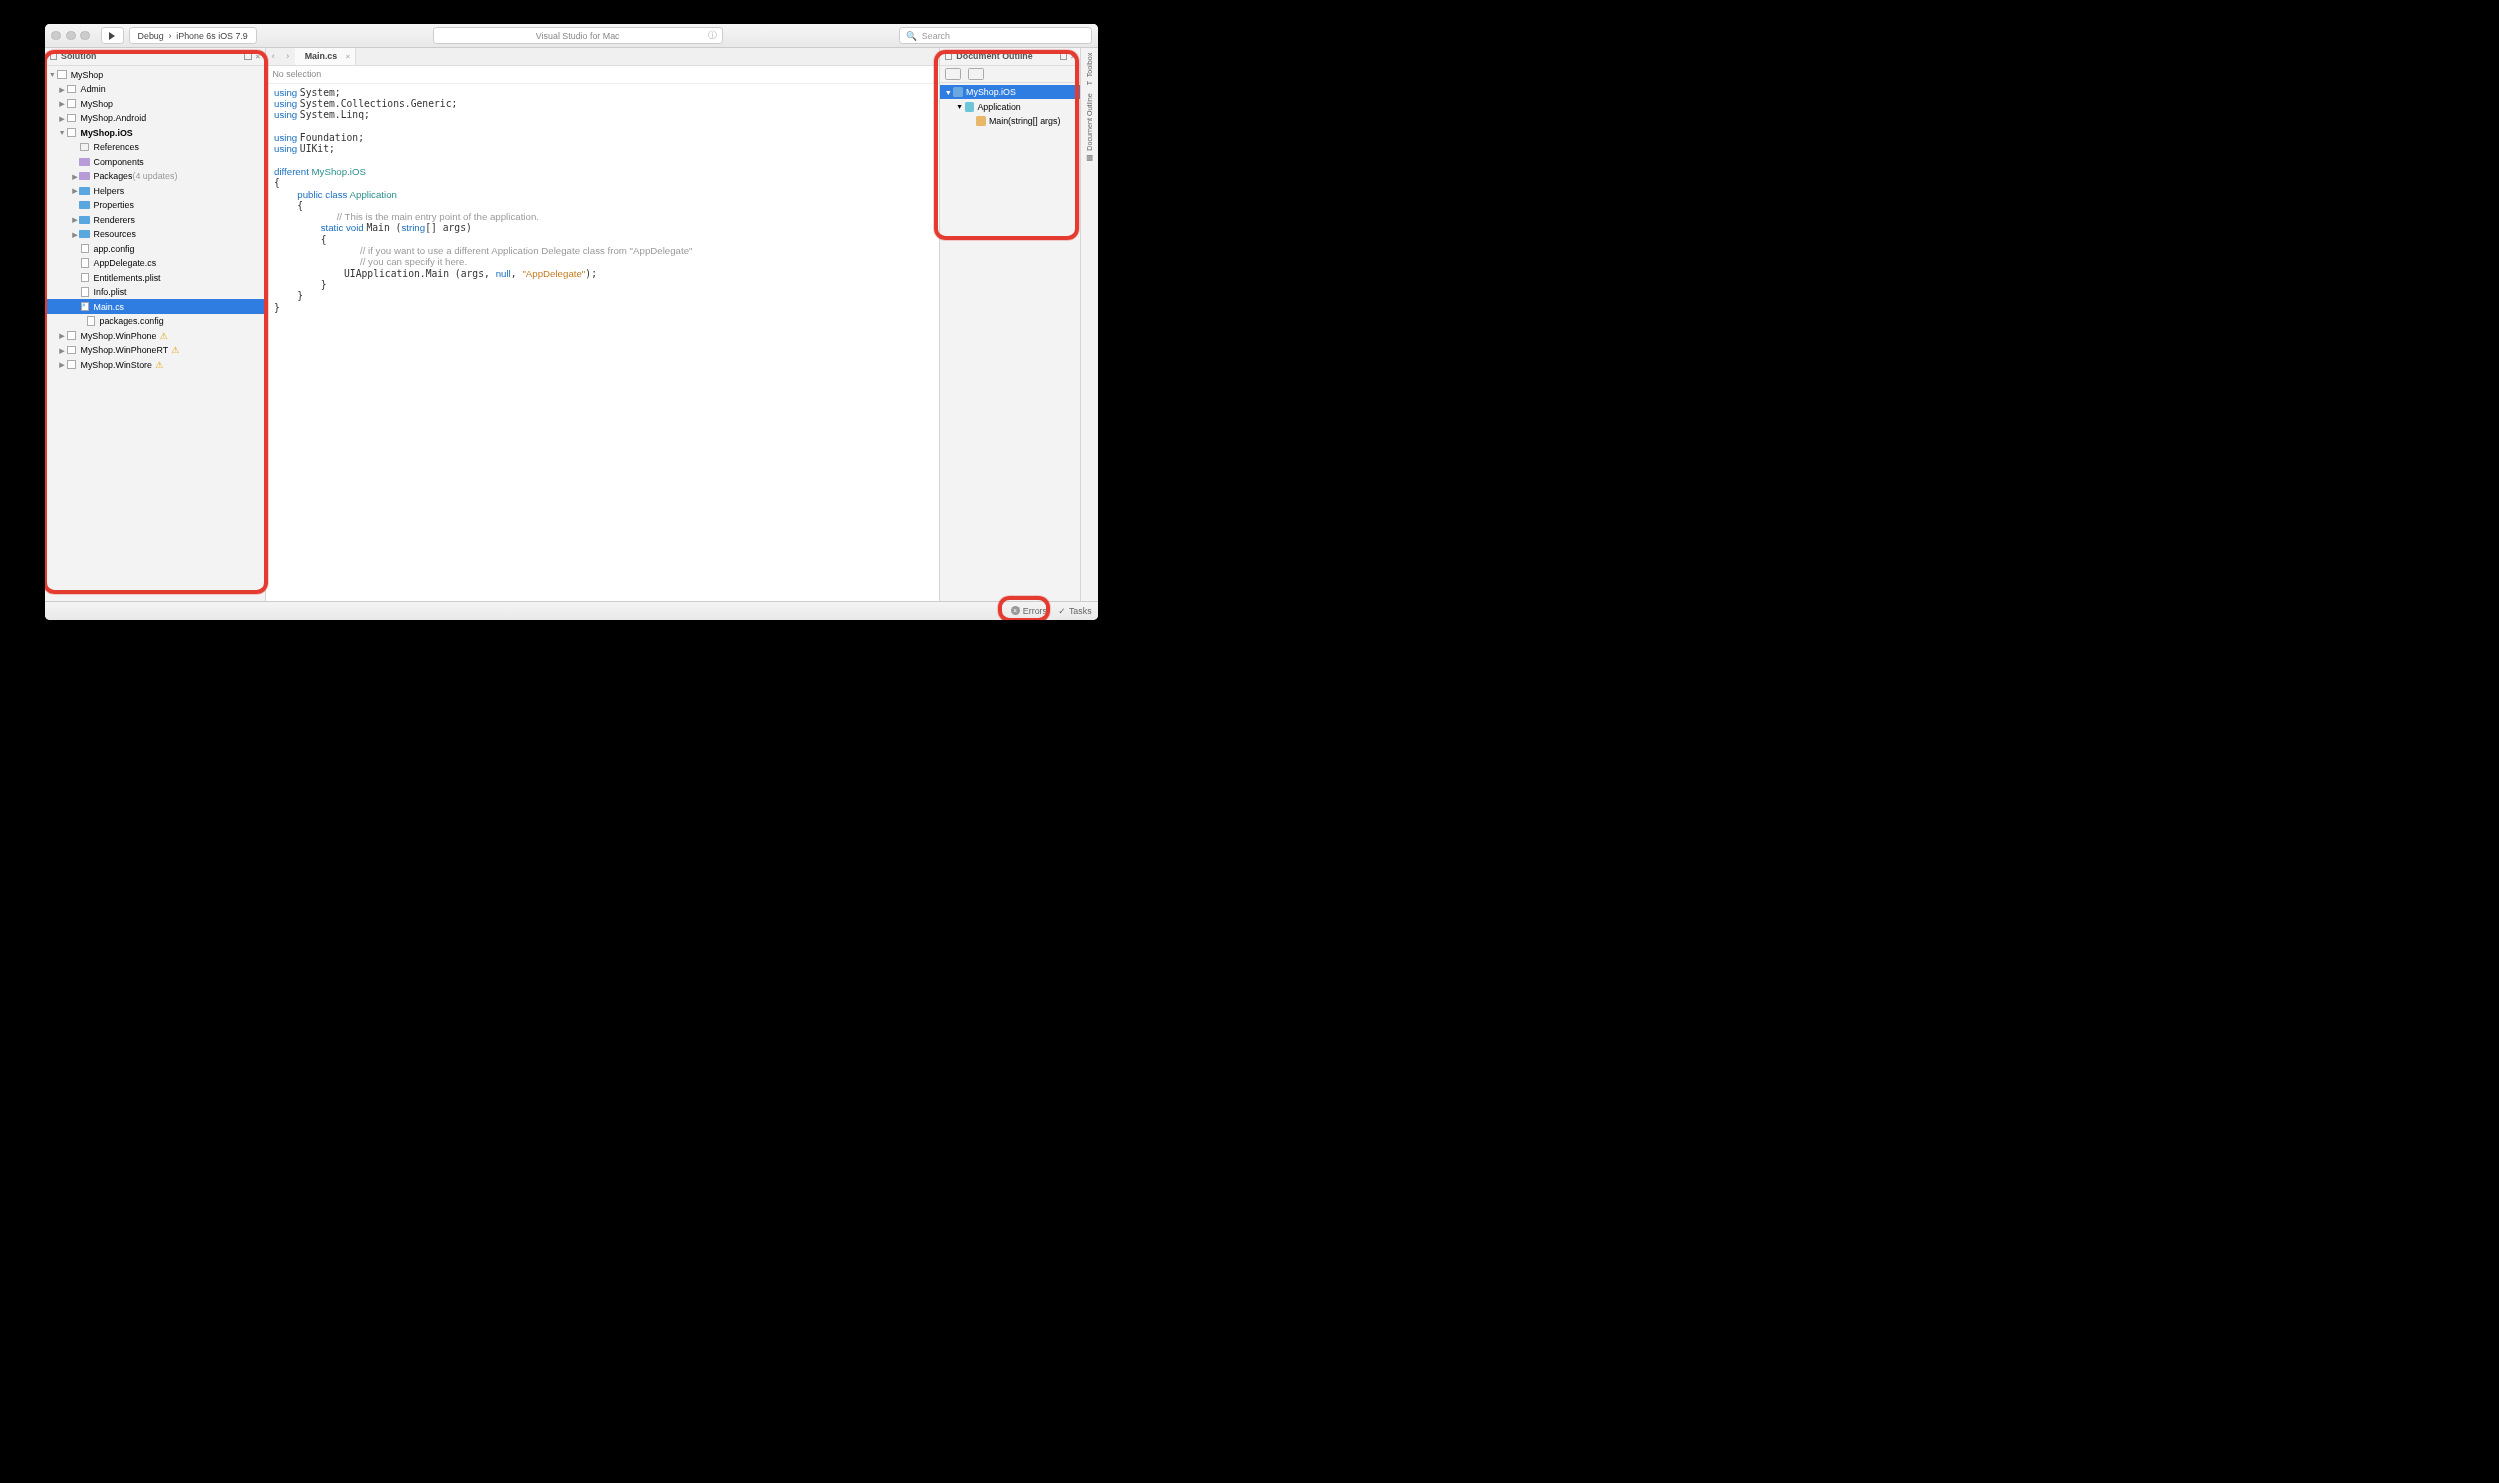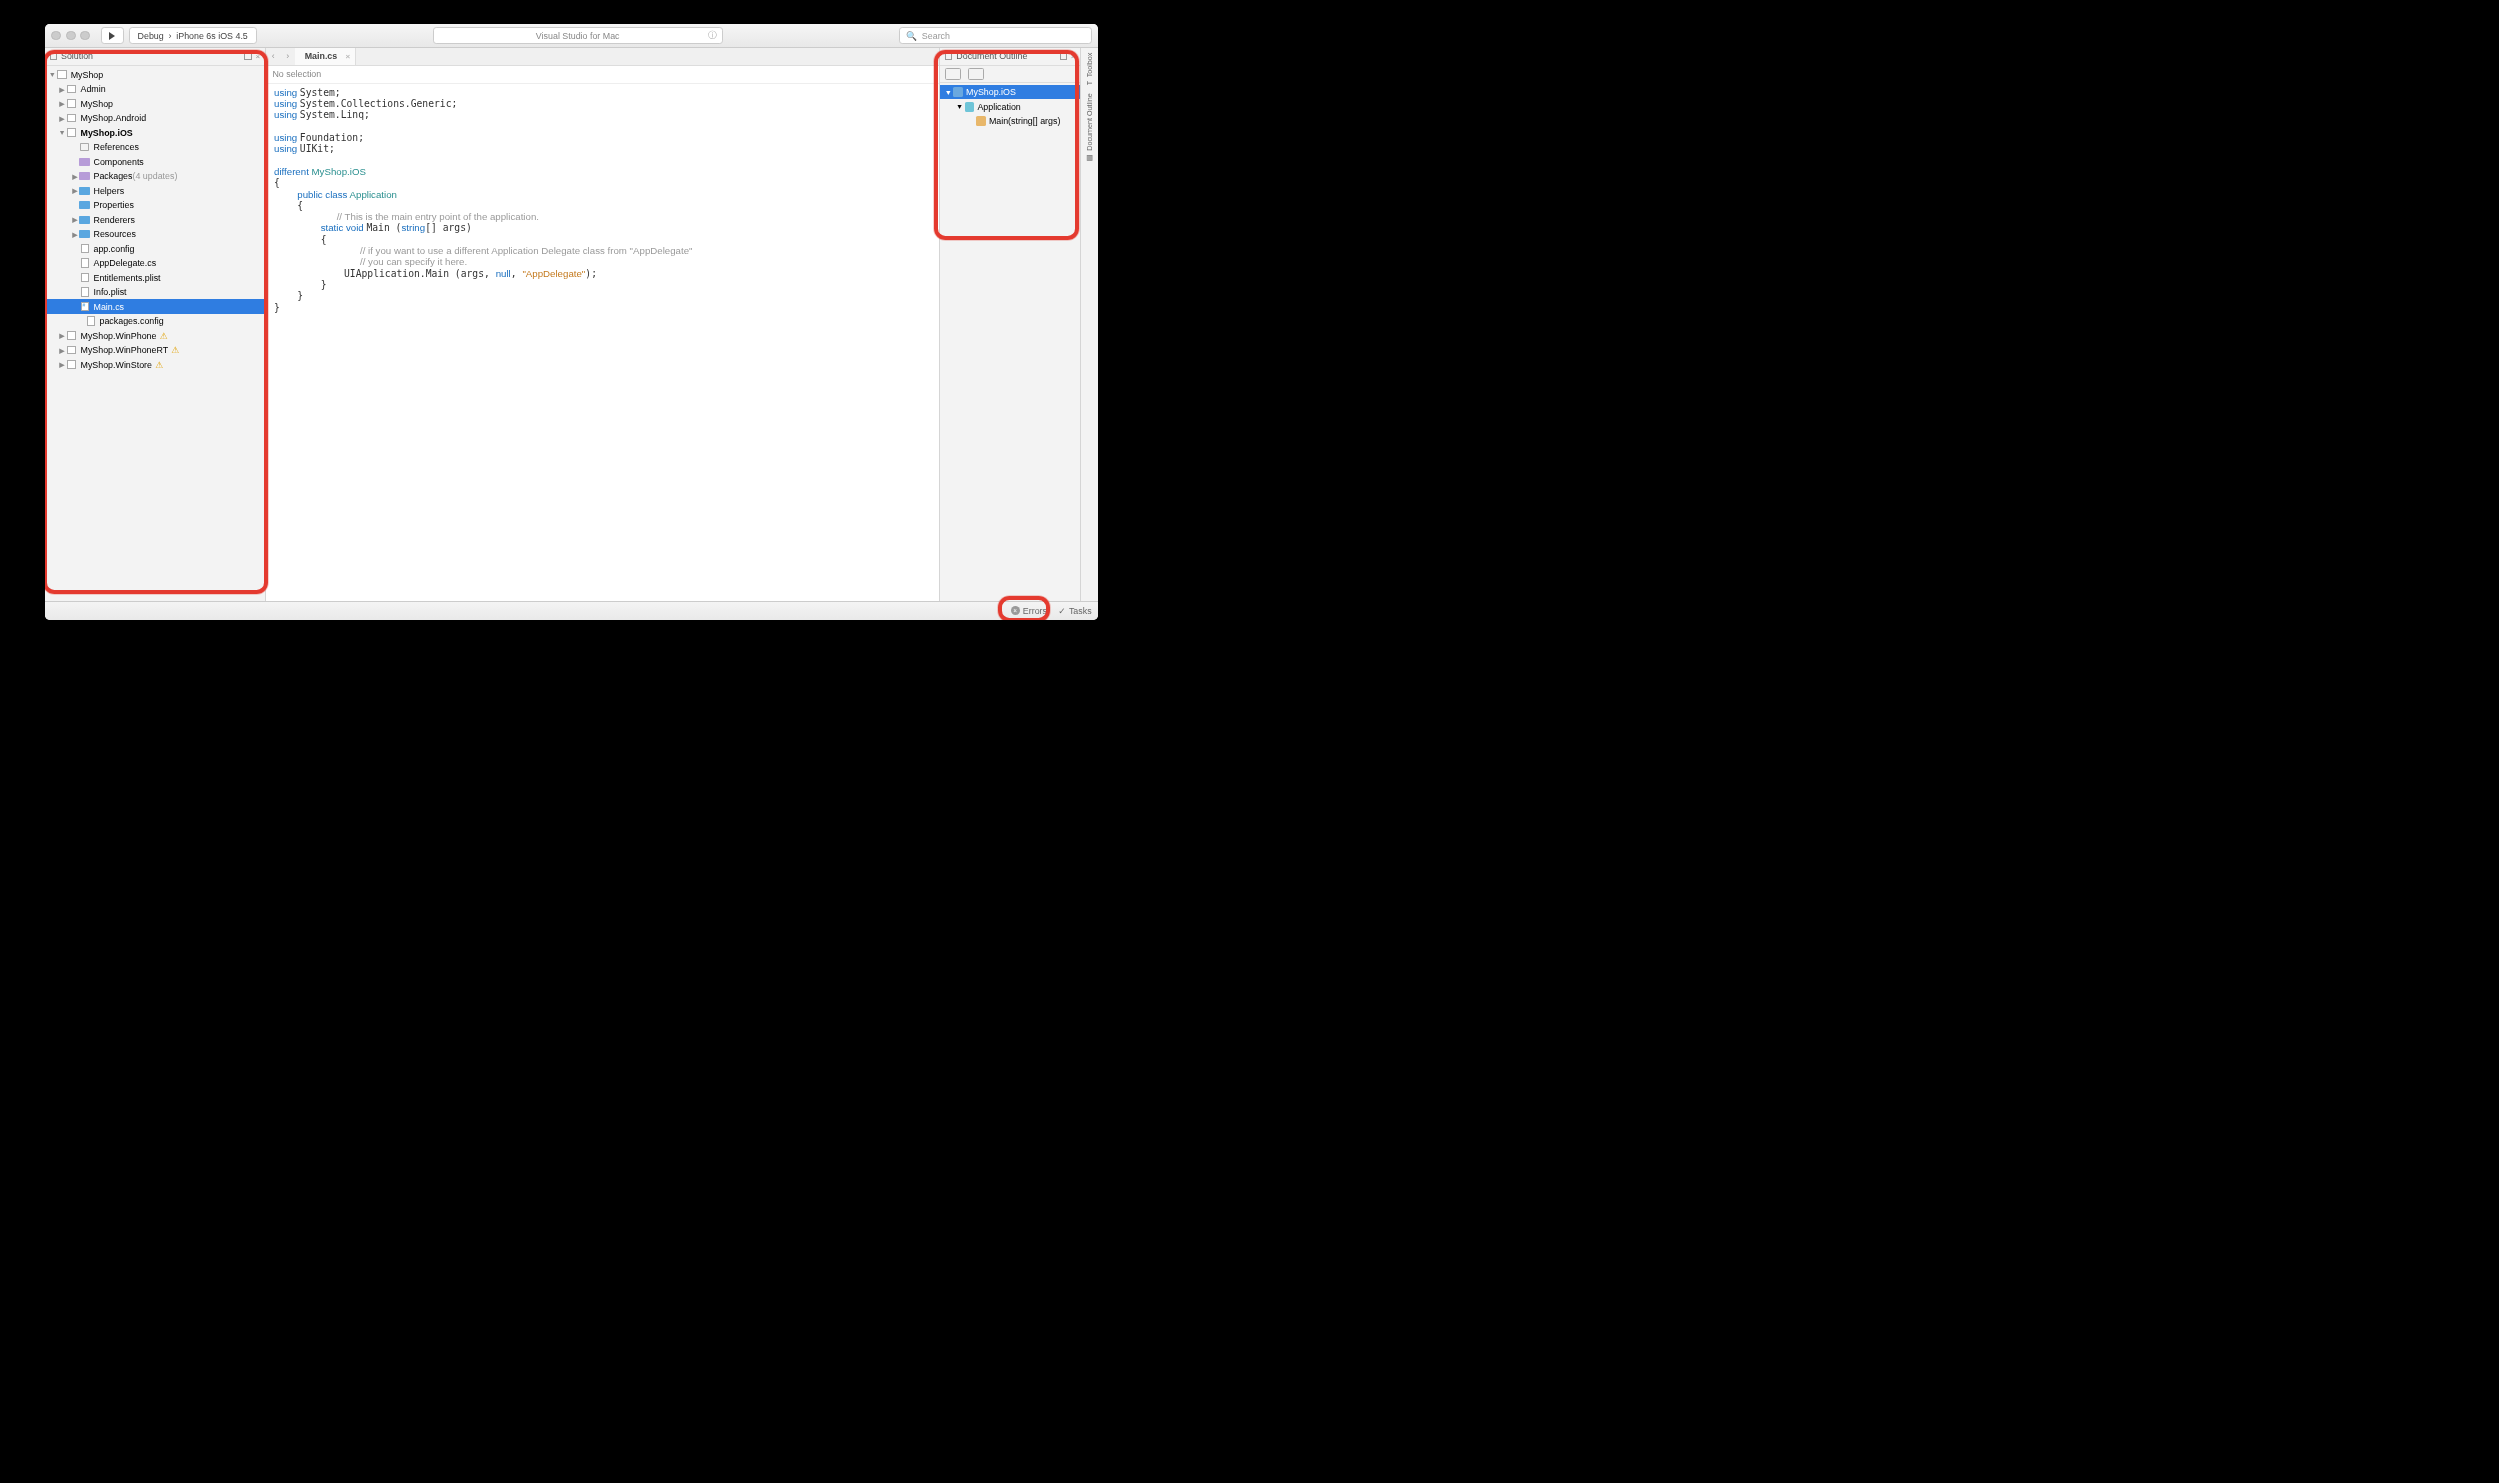--- a/index.html
+++ b/index.html
@@ -10,21 +10,21 @@
     .traffic-dot { width: 9.7px; height: 9.7px; border-radius: 50%; background: #ccc; border: 0.8px solid #bbb; }
     .run-btn { width: 22.5px; height: 17.7px; background: #fff; border: 0.8px solid #ccc; border-radius: 3.2px; display: flex; align-items: center; justify-content: center; }
     .play { width: 0; height: 0; border-left: 6.4px solid #444; border-top: 4px solid transparent; border-bottom: 4px solid transparent; }
     .target-pill { height: 17.7px; background: #fff; border: 0.8px solid #ccc; border-radius: 3.2px; display: flex; align-items: center; padding: 0 8px; font-size: 8.9px; color: #444; gap: 4.8px; }
     .center-pill { flex: 0 0 290px; margin-left: auto; margin-right: auto; height: 17.7px; background: #fff; border: 0.8px solid #ccc; border-radius: 3.2px; display: flex; align-items: center; justify-content: center; font-size: 8.9px; color: #888; position: relative; }
     .center-pill .info-icon { position: absolute; right: 4.8px; color: #aaa; }
     .search-pill { width: 193px; height: 17.7px; background: #fff; border: 0.8px solid #ccc; border-radius: 3.2px; display: flex; align-items: center; padding: 0 6.4px; font-size: 8.9px; color: #999; gap: 4.8px; }
     .body { flex: 1; display: flex; overflow: hidden; background: #fafafa; }
     
     .solution { width: 221px; background: #f3f3f3; border-right: 0.8px solid #d5d5d5; display: flex; flex-direction: column; position: relative; }
-    .panel-hdr { height: 17.7px; font-size: 8.9px; color: #555; display: flex; align-items: center; padding: 0 4.8px; gap: 4px; border-bottom: 0.8px solid #ddd; font-weight: 400; }
+    .panel-hdr { height: 17.7px; font-size: 8.9px; color: #555; display: flex; align-items: center; padding: 0 4.8px; gap: 4px; border-bottom: 0.8px solid #ddd; font-weight: 700; }
     .panel-hdr .spacer { flex: 1; }
     .hdr-ic { width: 7.2px; height: 7.2px; border: 0.8px solid #999; }
     .x-ic { font-size: 8px; color: #999; }
     .tree { flex: 1; overflow: auto; font-size: 8.9px; padding-top: 1.6px; }
     .node { display: flex; align-items: center; height: 14.5px; padding-right: 3.2px; }
     .node .tw { width: 8px; display: inline-flex; justify-content: center; color: #888; font-size: 7.2px; }
     .node .ic { width: 11.3px; height: 11.3px; margin-right: 3.2px; display: inline-flex; align-items: center; justify-content: center; font-size: 8px; }
     .folder { width: 10.5px; height: 8px; background: #d4a94a; border-radius: 0.8px; position: relative; }
     .folder.blue { background: #5aa7e0; }
     .folder.purple { background: #b79cd8; }
@@ -83,21 +83,21 @@
       <div class="traffic-dot"></div>
       <div class="traffic-dot"></div>
       <div class="traffic-dot"></div>
     </div>
     <div class="run-btn">
         <div class="play"></div>
       </div>
     <div class="target-pill">
       <span>Debug</span>
       <span>›</span>
-      <span>iPhone 6s iOS 4.5</span>
+      <span>iPhone 6s iOS 7.9</span>
     </div>
     <div class="center-pill">
       <span>Visual Studio for Mac</span>
       <span class="info-icon">ⓘ</span>
     </div>
     <div class="search-pill">
       <span>🔍</span>
       <span>Search</span>
     </div>
   </div>

